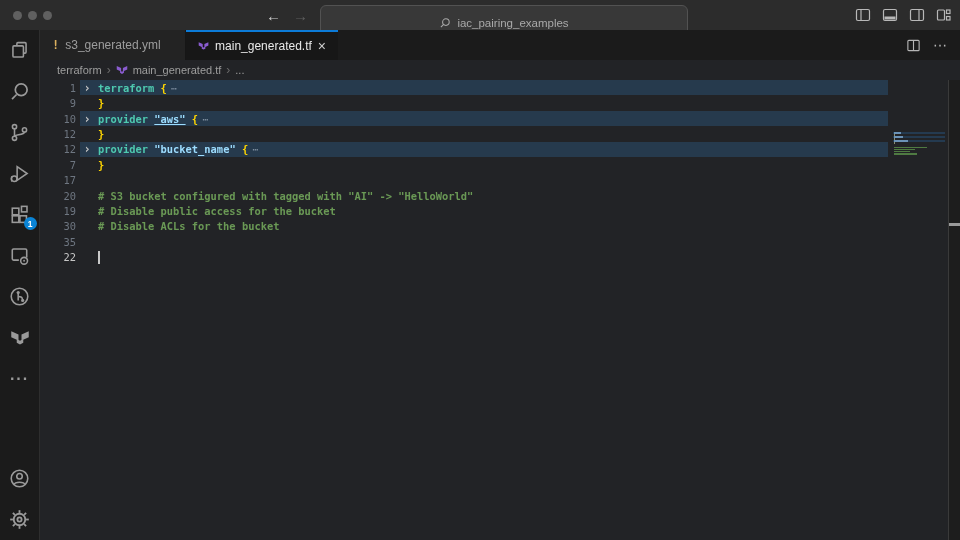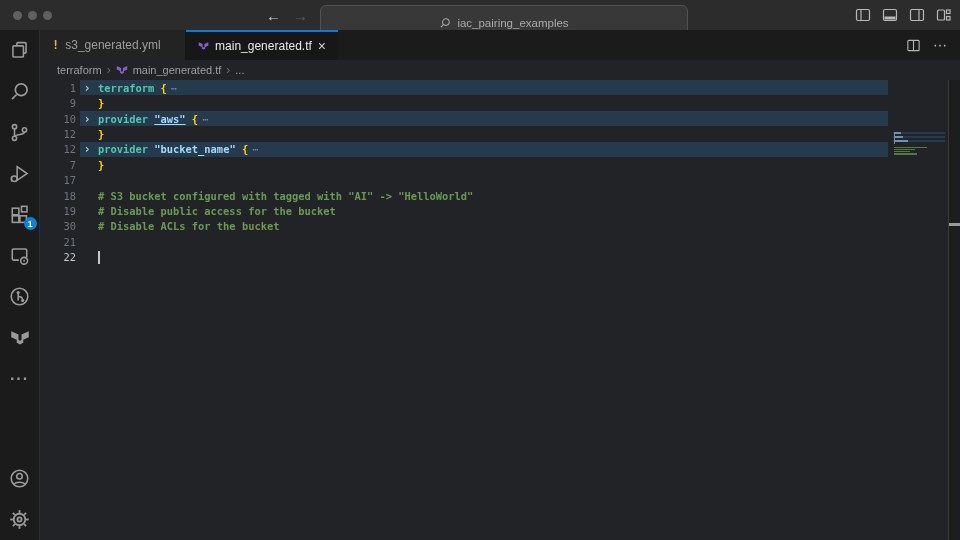--- a/index.html
+++ b/index.html
@@ -250,24 +250,24 @@
 
       <div class="code-area">
         <div class="lines" id="code-lines">
             <div class="line"><div class="gutter">1</div><div class="row-body hl"><div class="chev">›</div><div class="codeline"><span class="tk-kw">terraform</span><span class="tk-pl"> </span><span class="tk-br">{</span><span class="tk-fold">⋯</span></div></div></div>
             <div class="line"><div class="gutter">9</div><div class="row-body"><div class="chev"></div><div class="codeline"><span class="tk-br">}</span></div></div></div>
             <div class="line"><div class="gutter">10</div><div class="row-body hl"><div class="chev">›</div><div class="codeline"><span class="tk-kw">provider</span><span class="tk-pl"> </span><span class="tk-str-u">"aws"</span><span class="tk-pl"> </span><span class="tk-br">{</span><span class="tk-fold">⋯</span></div></div></div>
             <div class="line"><div class="gutter">12</div><div class="row-body"><div class="chev"></div><div class="codeline"><span class="tk-br">}</span></div></div></div>
             <div class="line"><div class="gutter">12</div><div class="row-body hl"><div class="chev">›</div><div class="codeline"><span class="tk-kw">provider</span><span class="tk-pl"> </span><span class="tk-str">"bucket_name"</span><span class="tk-pl"> </span><span class="tk-br">{</span><span class="tk-fold">⋯</span></div></div></div>
             <div class="line"><div class="gutter">7</div><div class="row-body"><div class="chev"></div><div class="codeline"><span class="tk-br">}</span></div></div></div>
             <div class="line"><div class="gutter">17</div><div class="row-body"><div class="chev"></div><div class="codeline"></div></div></div>
-            <div class="line"><div class="gutter">18</div><div class="row-body"><div class="chev"></div><div class="codeline"><span class="tk-cm"># S3 bucket configured with tagged with "AI" -&gt; "HelloWorld"</span></div></div></div>
+            <div class="line"><div class="gutter">20</div><div class="row-body"><div class="chev"></div><div class="codeline"><span class="tk-cm"># S3 bucket configured with tagged with "AI" -&gt; "HelloWorld"</span></div></div></div>
             <div class="line"><div class="gutter">19</div><div class="row-body"><div class="chev"></div><div class="codeline"><span class="tk-cm"># Disable public access for the bucket</span></div></div></div>
             <div class="line"><div class="gutter">30</div><div class="row-body"><div class="chev"></div><div class="codeline"><span class="tk-cm"># Disable ACLs for the bucket</span></div></div></div>
-            <div class="line"><div class="gutter">21</div></div>
+            <div class="line"><div class="gutter">35</div></div>
             <div class="line"><div class="gutter active">22</div><div class="row-body"><div class="chev"></div><div class="codeline"><span class="cursor"></span></div></div></div>
           </div>
         <div class="minimap" id="minimap">
             <div class="mm-row">
               <div class="mm-bg" style="background: rgb(36, 58, 80);"></div>
               <div class="mm-bar" style="width: 6.6px; background: rgb(107, 147, 184);"></div>
             </div>
             <div class="mm-row">
               <div class="mm-bar" style="width: 0.55px; background: rgb(138, 143, 115);"></div>
             </div>

